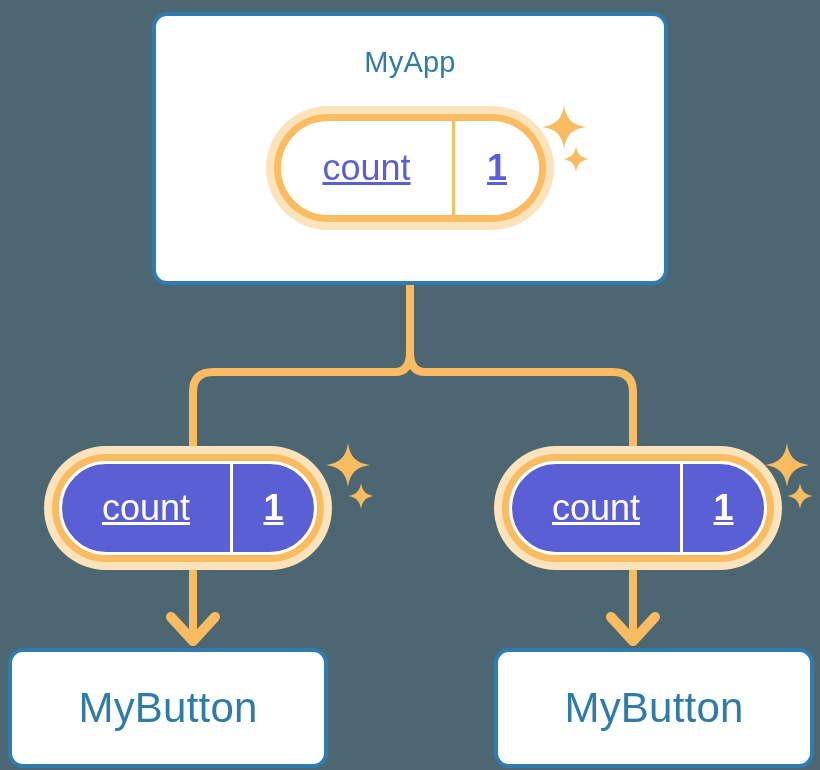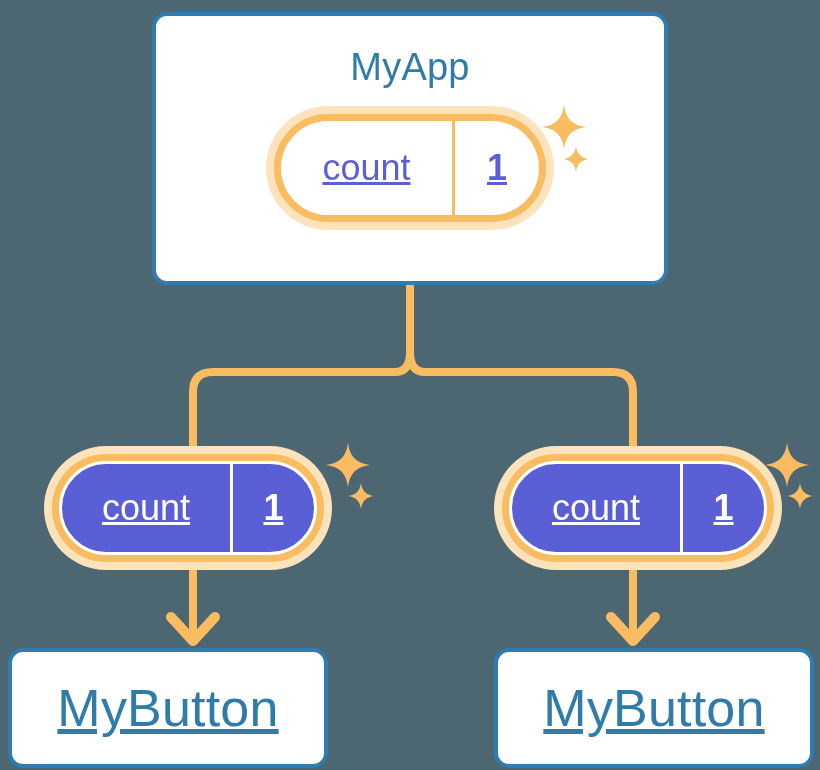--- a/index.html
+++ b/index.html
@@ -51,32 +51,31 @@
   .comp-card.leaf {
     width: 320px;
     height: 120px;
     justify-content: center;
   }
   .comp-card.leaf.left  { left: 8px;   top: 648px; }
   .comp-card.leaf.right { left: 494px; top: 648px; }
 
   .card-title {
     color: #2f7cab;
-    font-size: 38px;
+    font-size: 29px;
     font-weight: 400;
     letter-spacing: 0.2px;
     line-height: 1;
     white-space: nowrap;
   }
   .comp-card.root .card-title {
     margin-top: 32px;
   }
   .comp-card.leaf .card-title {
-    font-size: 52px;
-    text-decoration: underline;
+    font-size: 42px;
   }
 
   
   .pill-wrap {
     position: absolute;
   }
   .pill-wrap.root-pill   { left: 266px; top: 106px; }
   .pill-wrap.left-pill   { left: 44px;  top: 446px; }
   .pill-wrap.right-pill  { left: 494px; top: 446px; }
 

